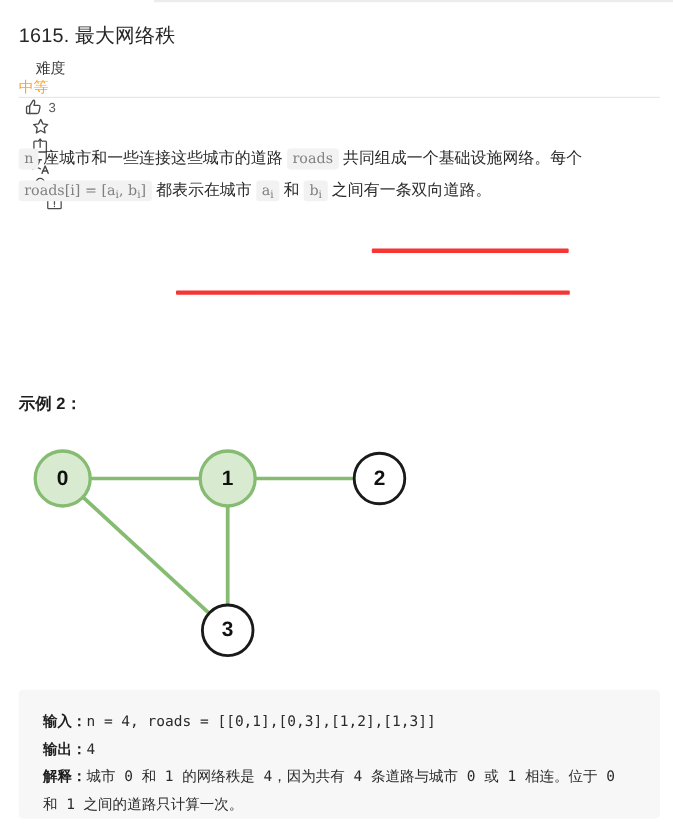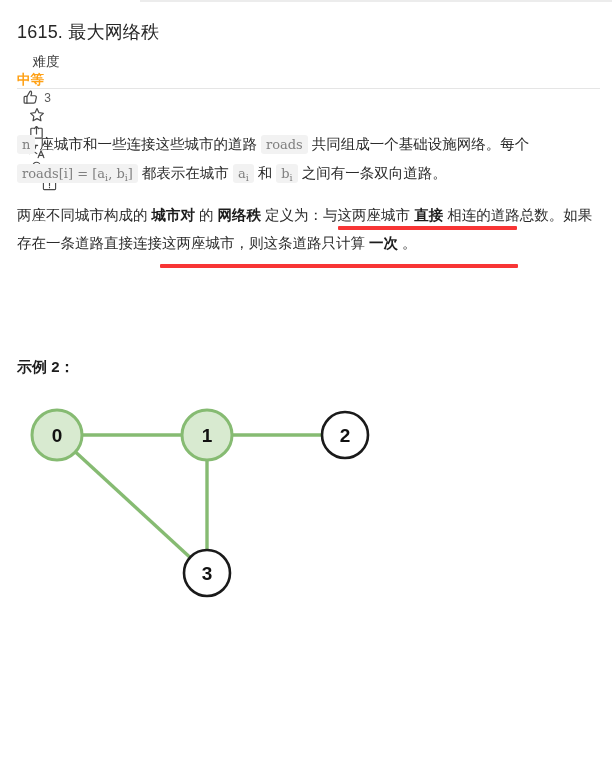--- a/index.html
+++ b/index.html
@@ -56,21 +56,20 @@
   }
   .meta-label {
     font-size: 13.5px;
     color: #3c3c3c;
     margin-right: 7px;
   }
   .meta-diff {
     font-size: 13.5px;
     color: #ffa116;
     margin-right: 38px;
-    font-weight: bold;
   }
   .icon-btn {
     display: inline-flex;
     align-items: center;
     margin-right: 26px;
     color: #4a4a4a;
   }
   .icon-btn:last-child { margin-right: 0; }
   .icon-btn svg { display: block; }
   .like-count {
@@ -241,21 +240,20 @@
         </svg>
       </span>
     </span>
   </div>
 
   <div class="divider"></div>
 
   <div class="desc">
     <p><code>n</code><span> 座城市和一些连接这些城市的道路 </span><code>roads</code><span> 共同组成一个基础设施网络。每个 </span><code><span>roads[i] = [a</span><sub>i</sub><span>, b</span><sub>i</sub><span>]</span></code><span> 都表示在城市 </span><code><span>a</span><sub>i</sub></code><span> 和 </span><code><span>b</span><sub>i</sub></code><span> 之间有一条双向道路。</span></p>
 
-    <p><span>两座不同城市构成的 </span><b>城市对</b><span> 的 </span><b>网络秩</b><span> 定义为：与这两座城市 </span><b>直接</b><span> 相连的道路总数。如果存在一条道路直接连接这两座城市，则这条道路只计算 </span><b>一次</b><span> 。</span></p>
 
 
   </div>
 
   <div class="redline" id="redline-1"></div>
   <div class="redline" id="redline-2"></div>
 
   <div class="example-title">示例 2：</div>
 
   <div class="graph-wrap">
@@ -275,14 +273,17 @@
 
         <circle cx="335" cy="39" r="23" fill="#ffffff" stroke="#1a1a1a" stroke-width="2.6"></circle>
         <text x="335" y="39" text-anchor="middle" dominant-baseline="central" font-family="Liberation Sans, sans-serif" font-size="19" font-weight="700" fill="#111111">2</text>
 
         <circle cx="197" cy="177" r="23" fill="#ffffff" stroke="#1a1a1a" stroke-width="2.6"></circle>
         <text x="197" y="177" text-anchor="middle" dominant-baseline="central" font-family="Liberation Sans, sans-serif" font-size="19" font-weight="700" fill="#111111">3</text>
       </g>
     </svg>
   </div>
 
+  <div class="codeblock"><b>输入：</b><span>n = 4, roads = [[0,1],[0,3],[1,2],[1,3]]</span>
+<b>输出：</b><span>4</span>
+<b>解释：</b><span>城市 0 和 1 的网络秩是 4，因为共有 4 条道路与城市 0 或 1 相连。位于 0 和 1 之间的道路只计算一次。</span></div>
 
 </div>
 
 </body></html>

